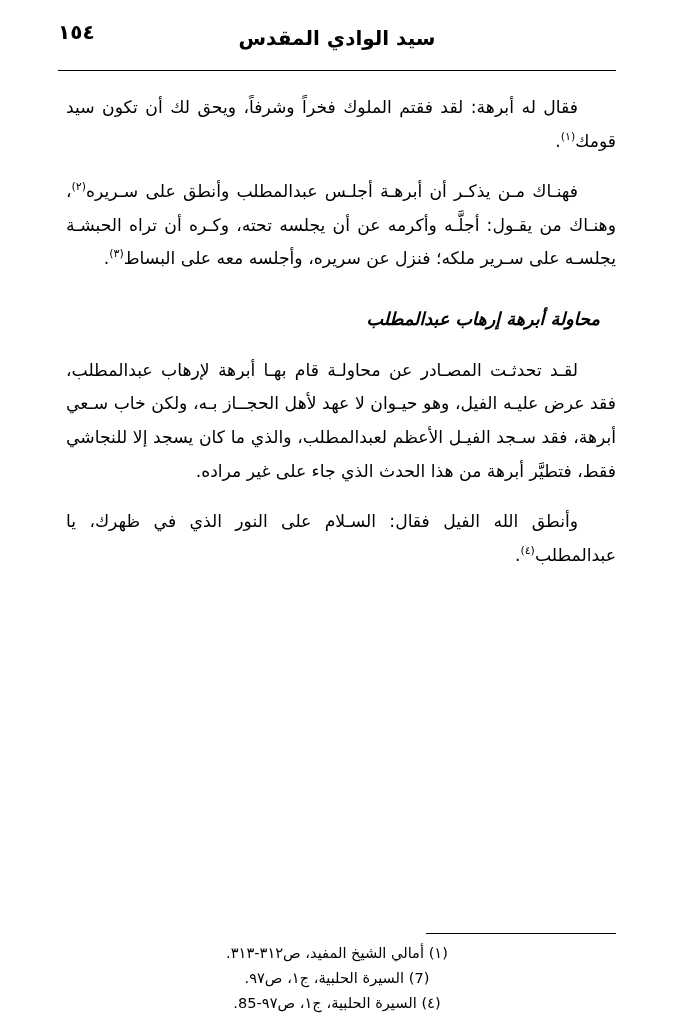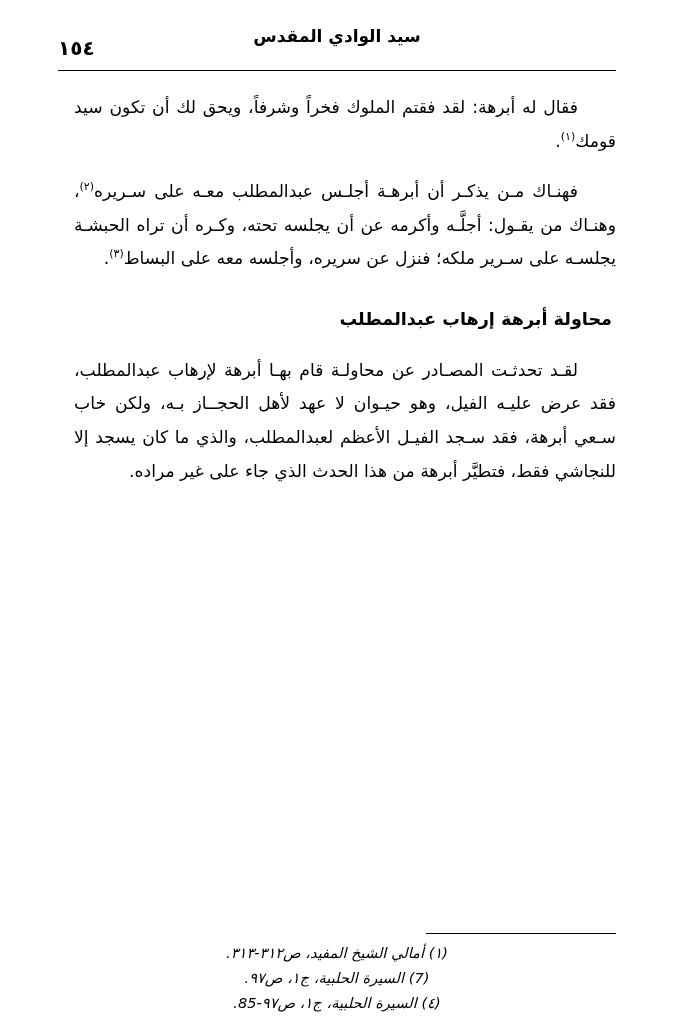--- a/index.html
+++ b/index.html
@@ -26,67 +26,67 @@
   
   .header {
     display: flex;
     align-items: baseline;
     justify-content: center;
     position: relative;
     height: 34px;
     margin-bottom: 4px;
   }
   .header-title {
-    font-size: 17px;
+    font-size: 20px;
     font-weight: bold;
     letter-spacing: 0px;
     text-align: right;
   }
   .page-number {
     position: absolute;
     left: 0;
-    bottom: 0;
+    bottom: 16px;
     font-size: 20px;
     font-weight: bold;
   }
   .rule {
     border: 0;
     border-top: 1.6px solid #000;
     margin: 6px 0 20px 0;
     width: 100%;
   }
   
   .body {
     flex: 1 1 auto;
     font-size: 17.2px;
     line-height: 1.95;
     text-align: justify;
     text-align-last: right;
   }
   p.para {
-    margin: 0 0 17px 16px;
+    margin: 0 0 17px 8px;
     text-indent: 38px;
   }
   h2.subhead {
     font-size: 17.6px;
     font-weight: bold;
-    margin: 26px 4px 18px 0;
+    margin: 26px 16px 18px 0;
     text-align: center;
     text-indent: 0;
+    font-style: italic;
   }
   sup.fn {
     font-size: 11px;
     vertical-align: super;
     line-height: 0;
   }
   
   .footnotes {
     margin-top: auto;
     padding-top: 4px;
-    font-style: italic;
   }
   .fn-rule {
     border: 0;
     border-top: 1.5px solid #000;
     width: 190px;
     margin: 0 0 6px 0;
   }
   .footnotes ol, .fn-list {
     list-style: none;
     margin: 0;
@@ -111,29 +111,32 @@
   <hr class="rule">
 
   <div class="body">
 
     <p class="para">
       <span>فقال له أبرهة: لقد فقتم الملوك فخراً وشرفاً، ويحق لك أن تكون سيد قومك</span><sup class="fn">(١)</sup><span>.</span>
     </p>
 
 
     <p class="para">
-      <span>فهنـاك مـن يذكـر أن أبرهـة أجلـس عبدالمطلب معـه على سـريره</span><sup class="fn">(٢)</sup><span>، وهنـاك من يقـول: أجلَّـه وأكرمه عن أن يجلسه تحته، وكـره أن تراه الحبشـة يجلسـه على سـرير ملكه؛ فنزل عن سريره، وأجلسه معه على البساط</span><sup class="fn">(٣)</sup><span>.</span>
+      <span>فهنـاك مـن يذكـر أن أبرهـة أجلـس عبدالمطلب وأنطق على سـريره</span><sup class="fn">(٢)</sup><span>، وهنـاك من يقـول: أجلَّـه وأكرمه عن أن يجلسه تحته، وكـره أن تراه الحبشـة يجلسـه على سـرير ملكه؛ فنزل عن سريره، وأجلسه معه على البساط</span><sup class="fn">(٣)</sup><span>.</span>
     </p>
 
     <h2 class="subhead">محاولة أبرهة إرهاب عبدالمطلب</h2>
 
     <p class="para">
       <span>لقـد تحدثـت المصـادر عن محاولـة قام بهـا أبرهة لإرهاب عبدالمطلب، فقد عرض عليـه الفيل، وهو حيـوان لا عهد لأهل الحجــاز بـه، ولكن خاب سـعي أبرهة، فقد سـجد الفيـل الأعظم لعبدالمطلب، والذي ما كان يسجد إلا للنجاشي فقط، فتطيَّر أبرهة من هذا الحدث الذي جاء على غير مراده.</span>
     </p>
 
+    <p class="para">
+      <span>وأنطق الله الفيل فقال: السـلام على النور الذي في ظهرك، يا عبدالمطلب</span><sup class="fn">(٤)</sup><span>.</span>
+    </p>
 
   </div>
 
   <div class="footnotes">
     <hr class="fn-rule">
     <div class="fn-list">
       <div class="fn-item">(١) أمالي الشيخ المفيد، ص٣١٢-٣١٣.</div>
       <div class="fn-item">(7) السيرة الحلبية، ج١، ص٩٧.</div>
       <div class="fn-item">(٤) السيرة الحلبية، ج١، ص٩٧-85.</div>
     </div>

